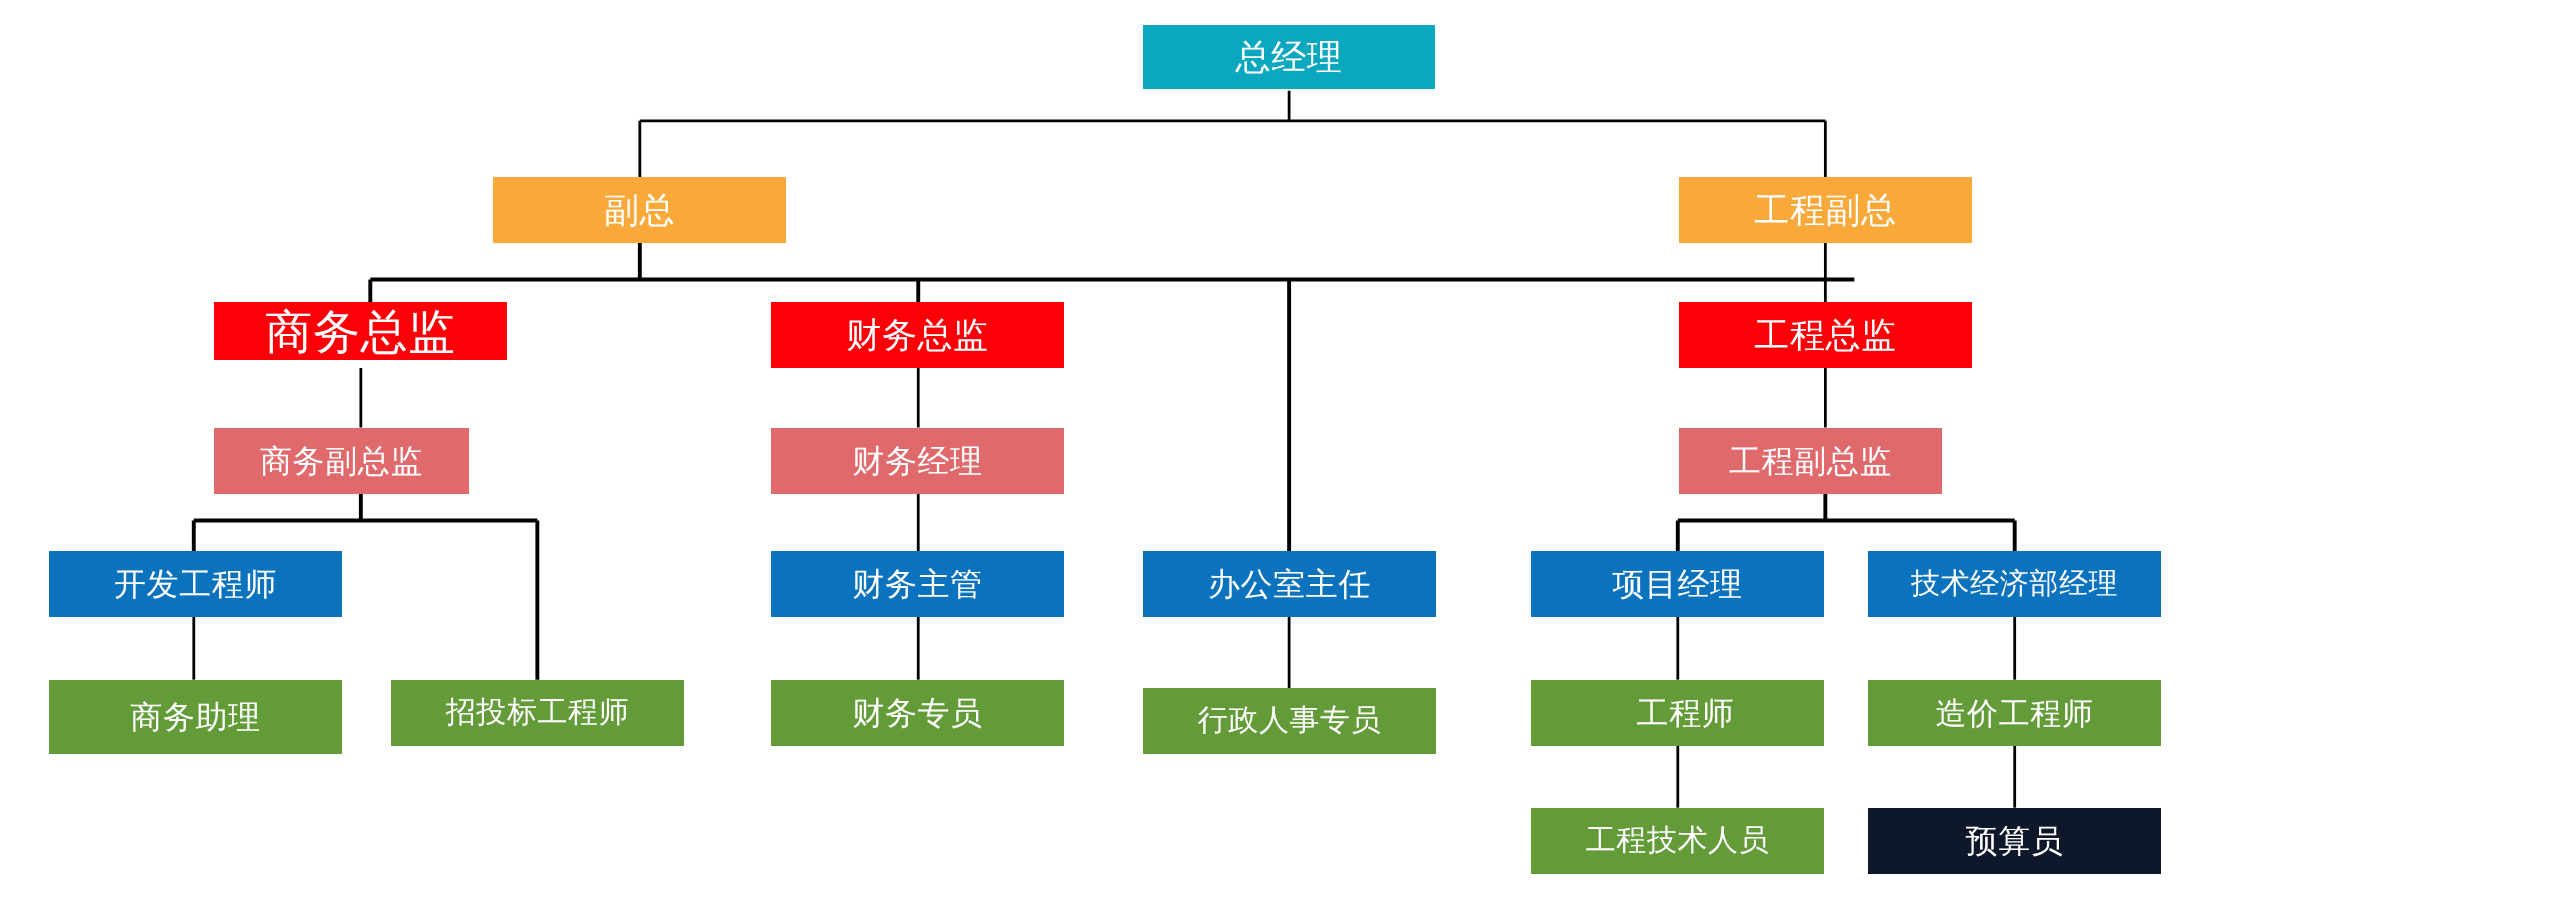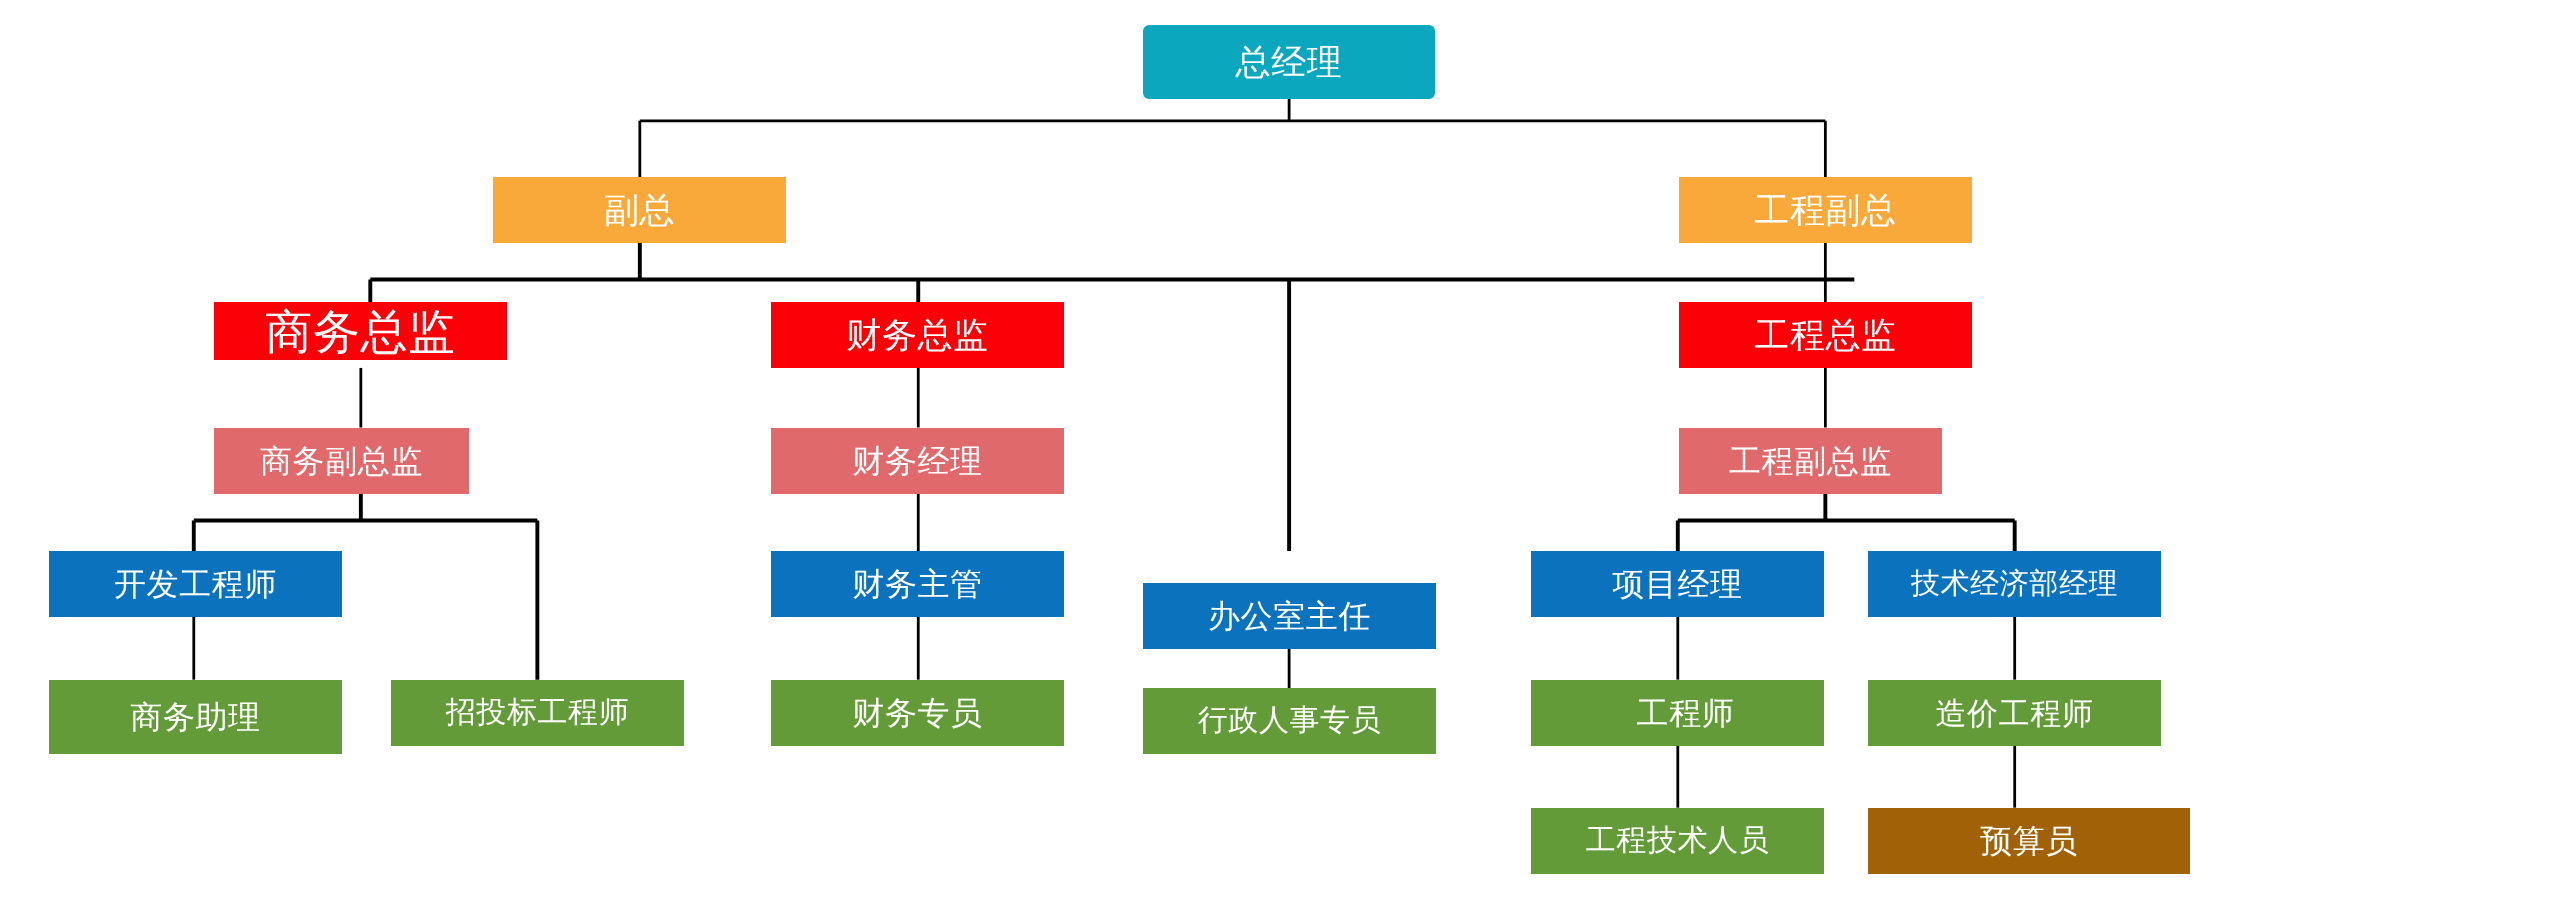--- a/index.html
+++ b/index.html
@@ -60,21 +60,21 @@
       <path d="M 3278 886 L 3278 935 M 3013 935 L 3618 935 M 3013 935 L 3013 990 M 3618 935 L 3618 990" stroke="#000000" stroke-width="7" fill="none" stroke-linecap="butt" stroke-linejoin="miter"></path>
       <path d="M 348 1108 L 348 1221" stroke="#000000" stroke-width="5" fill="none" stroke-linecap="butt" stroke-linejoin="miter"></path>
       <path d="M 1649 1108 L 1649 1221" stroke="#000000" stroke-width="5" fill="none" stroke-linecap="butt" stroke-linejoin="miter"></path>
       <path d="M 2315 1108 L 2315 1236" stroke="#000000" stroke-width="5" fill="none" stroke-linecap="butt" stroke-linejoin="miter"></path>
       <path d="M 3013 1108 L 3013 1221" stroke="#000000" stroke-width="5" fill="none" stroke-linecap="butt" stroke-linejoin="miter"></path>
       <path d="M 3618 1108 L 3618 1221" stroke="#000000" stroke-width="5" fill="none" stroke-linecap="butt" stroke-linejoin="miter"></path>
       <path d="M 3013 1339 L 3013 1451" stroke="#000000" stroke-width="5" fill="none" stroke-linecap="butt" stroke-linejoin="miter"></path>
       <path d="M 3618 1339 L 3618 1451" stroke="#000000" stroke-width="5" fill="none" stroke-linecap="butt" stroke-linejoin="miter"></path>
     </svg>
   <div id="node-layer">
-      <div class="node" style="left: 1143px; top: 25px; width: 292px; height: 74px; background: rgb(11, 167, 191); font-size: 35px; border-radius: 6px;">
+      <div class="node" style="left: 1143px; top: 25px; width: 292px; height: 64px; background: rgb(11, 167, 191); font-size: 35px;">
         <span class="node-label">总经理</span>
       </div>
       <div class="node" style="left: 493px; top: 177px; width: 293px; height: 66px; background: rgb(249, 169, 58); font-size: 35px;">
         <span class="node-label">副总</span>
       </div>
       <div class="node" style="left: 1679px; top: 177px; width: 293px; height: 66px; background: rgb(249, 169, 58); font-size: 35px;">
         <span class="node-label">工程副总</span>
       </div>
       <div class="node" style="left: 214px; top: 302px; width: 293px; height: 58px; background: rgb(251, 0, 7); font-size: 47px;">
         <span class="node-label">商务总监</span>
@@ -93,21 +93,21 @@
       </div>
       <div class="node" style="left: 1679px; top: 428px; width: 263px; height: 66px; background: rgb(224, 105, 108); font-size: 32px;">
         <span class="node-label">工程副总监</span>
       </div>
       <div class="node" style="left: 49px; top: 551px; width: 293px; height: 66px; background: rgb(11, 114, 189); font-size: 32px;">
         <span class="node-label">开发工程师</span>
       </div>
       <div class="node" style="left: 771px; top: 551px; width: 293px; height: 66px; background: rgb(11, 114, 189); font-size: 32px;">
         <span class="node-label">财务主管</span>
       </div>
-      <div class="node" style="left: 1143px; top: 551px; width: 293px; height: 66px; background: rgb(11, 114, 189); font-size: 32px; margin-top: 32px;">
+      <div class="node" style="left: 1143px; top: 551px; width: 293px; height: 66px; background: rgb(11, 114, 189); font-size: 32px;">
         <span class="node-label">办公室主任</span>
       </div>
       <div class="node" style="left: 1531px; top: 551px; width: 293px; height: 66px; background: rgb(11, 114, 189); font-size: 32px;">
         <span class="node-label">项目经理</span>
       </div>
       <div class="node" style="left: 1868px; top: 551px; width: 293px; height: 66px; background: rgb(11, 114, 189); font-size: 29px;">
         <span class="node-label">技术经济部经理</span>
       </div>
       <div class="node" style="left: 49px; top: 680px; width: 293px; height: 74px; background: rgb(98, 155, 56); font-size: 32px;">
         <span class="node-label">商务助理</span>
@@ -123,18 +123,18 @@
       </div>
       <div class="node" style="left: 1531px; top: 680px; width: 293px; height: 66px; background: rgb(98, 155, 56); font-size: 32px; padding-left: 16px;">
         <span class="node-label">工程师</span>
       </div>
       <div class="node" style="left: 1868px; top: 680px; width: 293px; height: 66px; background: rgb(98, 155, 56); font-size: 31px;">
         <span class="node-label">造价工程师</span>
       </div>
       <div class="node" style="left: 1531px; top: 808px; width: 293px; height: 66px; background: rgb(98, 155, 56); font-size: 30px;">
         <span class="node-label">工程技术人员</span>
       </div>
-      <div class="node" style="left: 1868px; top: 808px; width: 322px; height: 66px; background: #a16207; font-size: 32px;">
+      <div class="node" style="left: 1868px; top: 808px; width: 293px; height: 66px; background: #0f172a; font-size: 32px;">
         <span class="node-label">预算员</span>
       </div>
     </div>
 </div>
 
 
 </body></html>

